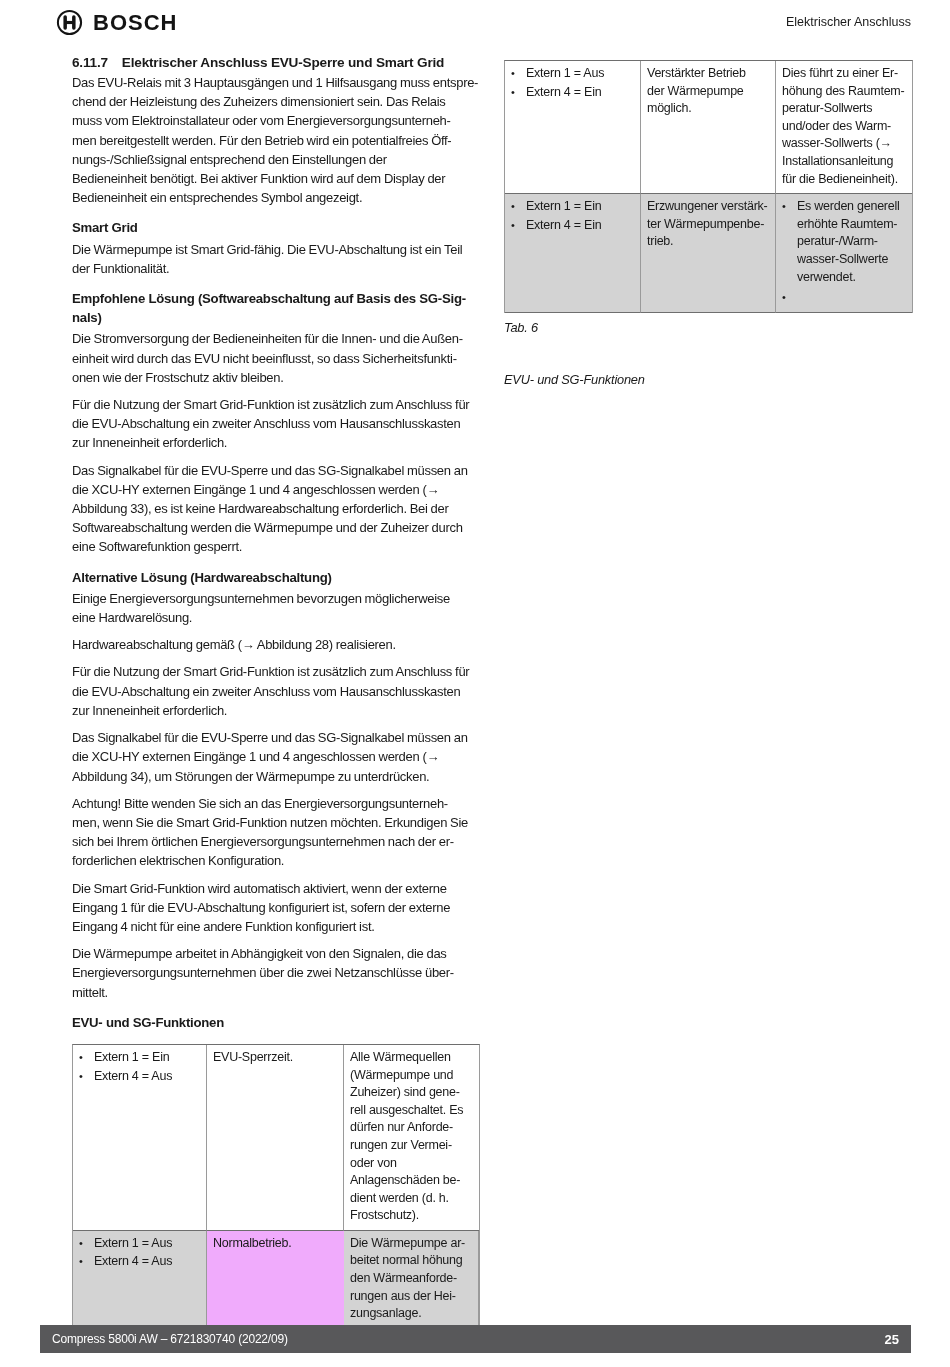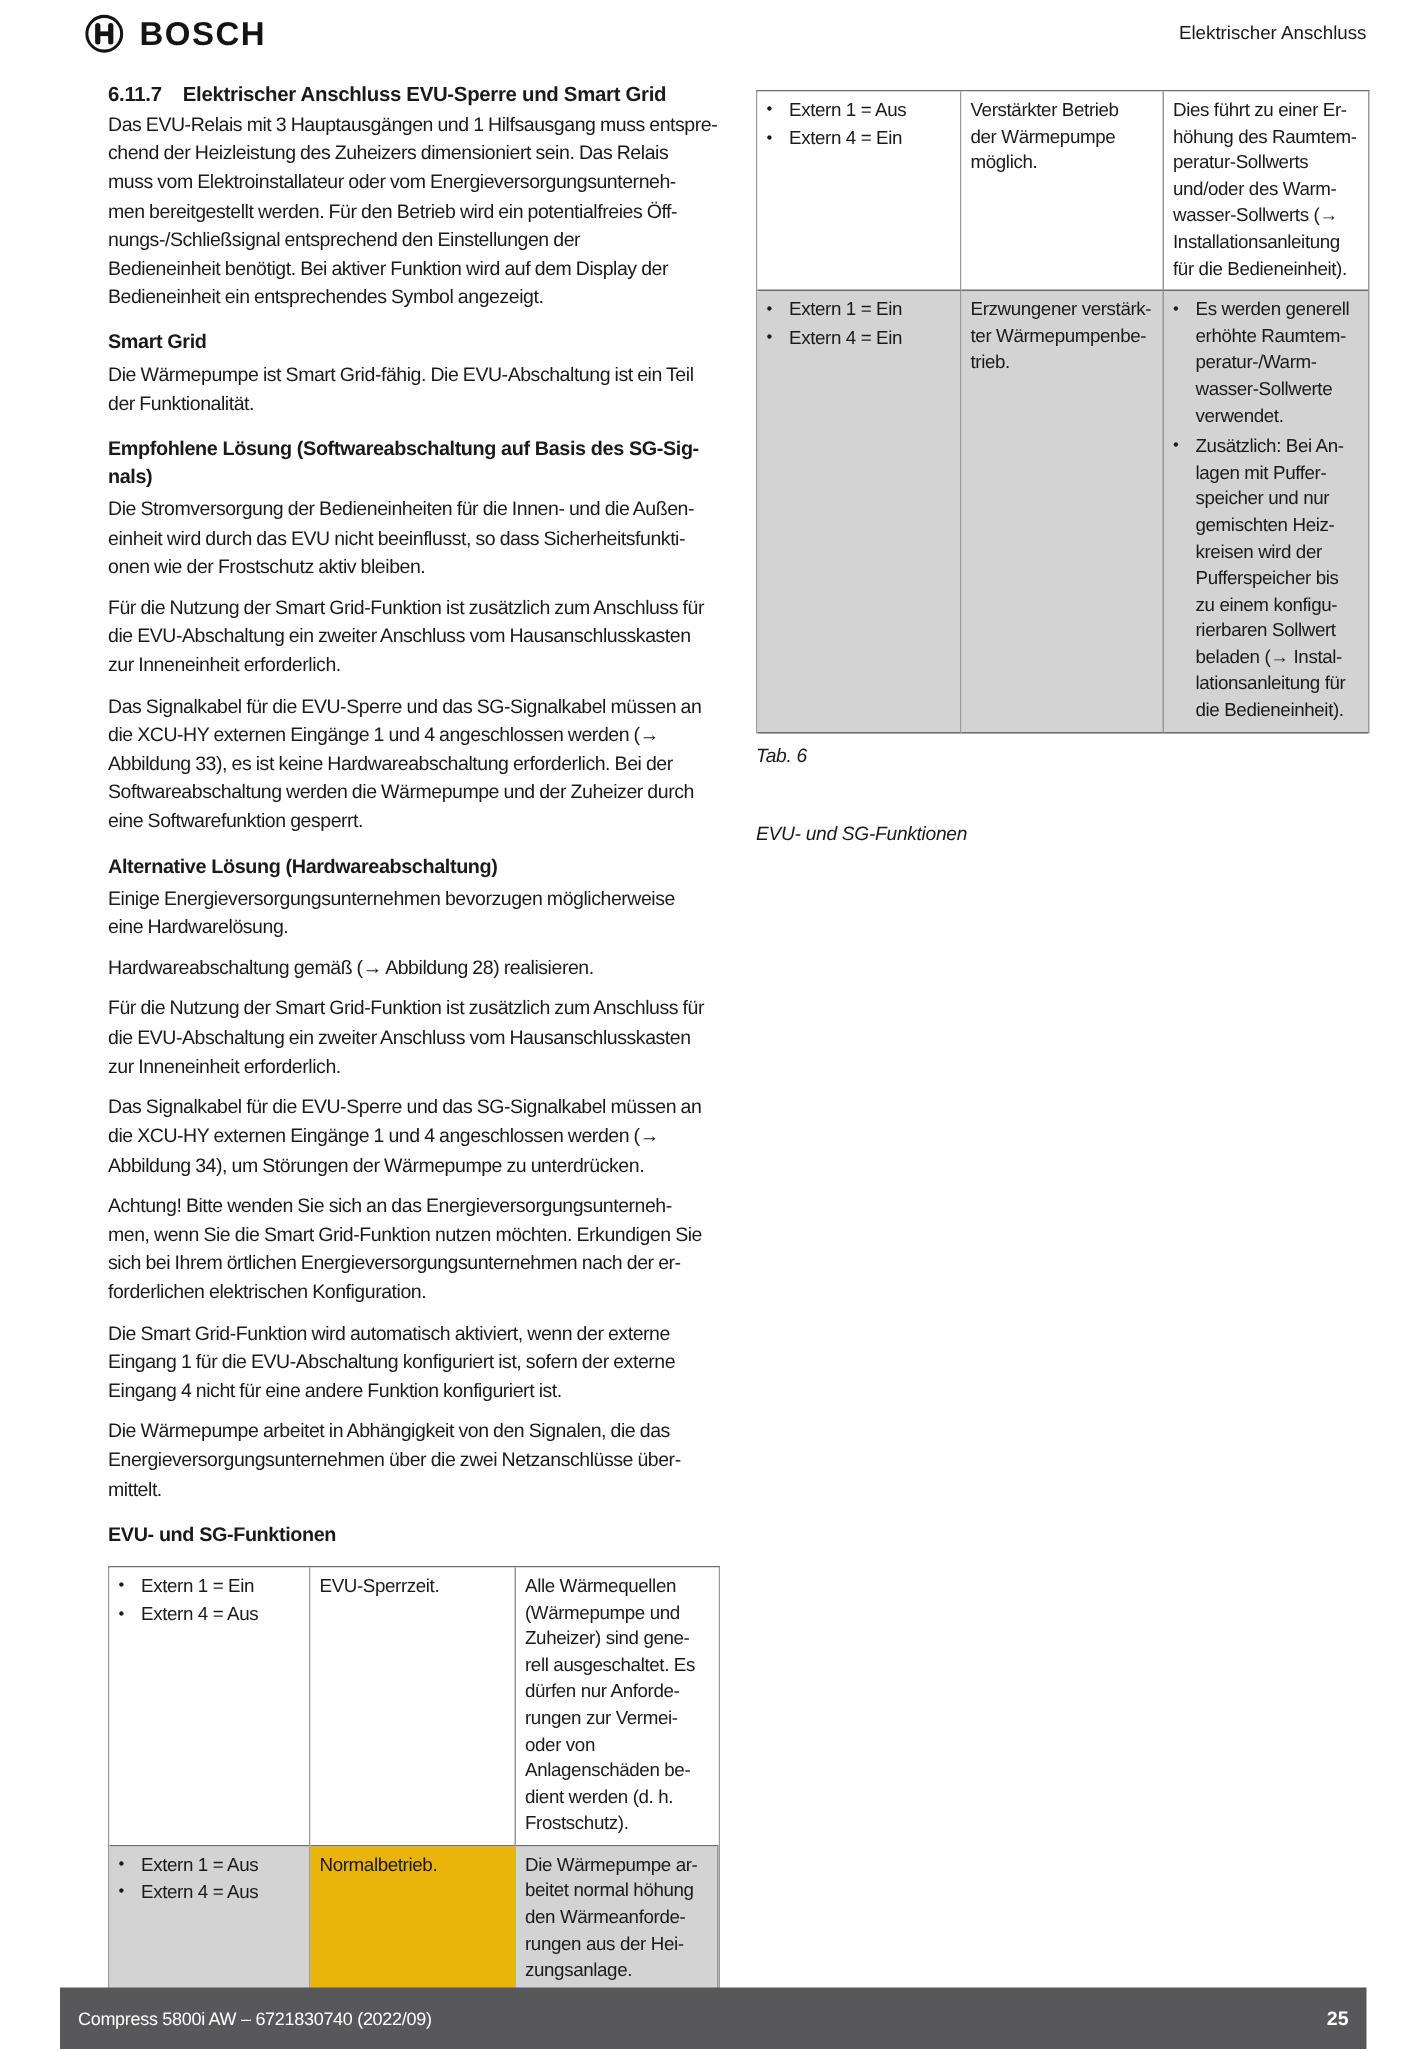--- a/index.html
+++ b/index.html
@@ -45,21 +45,21 @@
   .bitem .bl{width:15px;flex:0 0 15px;font-size:11px;line-height:17.6px;}
   .bitem .bt{flex:1;}
   .bitem-gap + .bitem-gap{margin-top:3px;}
   .tab-caption{
     margin-top:7px;font-size:12.8px;font-style:italic;color:#1a1a1a;
     display:flex;letter-spacing:-0.2px;flex-direction:column;
   }
   .tab-caption .cap-label{width:52px;flex:0 0 52px;}
   
   .footer-bar{
-    position:absolute;left:40px;top:1325px;width:871px;height:41px;
+    position:absolute;left:40px;top:1325px;width:871px;height:28px;
     background:#58585a;color:#ffffff;display:flex;align-items:center;
     justify-content:space-between;padding:0 12px;box-sizing:border-box;
   }
   .footer-bar .doc-id{font-size:12px;letter-spacing:-0.2px;}
   .footer-bar .pg{font-size:13px;font-weight:bold;}
 </style>
 </head>
 <body>
 
 <div class="page">
@@ -146,21 +146,21 @@
 oder von
 Anlagenschäden be-
 dient werden (d. h.
 Frostschutz).</div>
 
       <div style="display:contents" class="row-shaded"></div>
       <div class="cell blist row2s" style="background:#d3d3d3">
         <div class="bitem"><span class="bl">•</span><span class="bt">Extern 1 = Aus</span></div>
         <div class="bitem"><span class="bl">•</span><span class="bt">Extern 4 = Aus</span></div>
       </div>
-      <div class="cell" style="background:#eab308;padding-bottom:28px">Normalbetrieb.</div>
+      <div class="cell" style="background:#f0abfc;padding-bottom:28px">Normalbetrieb.</div>
       <div class="cell" style="background:#d3d3d3;padding-bottom:28px">Die Wärmepumpe ar-
 beitet normal höhung
 den Wärmeanforde-
 rungen aus der Hei-
 zungsanlage.</div>
     </div>
   </div>
 
   <div class="col-right">
     <div class="tbl tbl-right">
@@ -186,31 +186,21 @@
       </div>
       <div class="cell" style="background:#d3d3d3">Erzwungener verstärk-
 ter Wärmepumpenbe-
 trieb.</div>
       <div class="cell blist" style="background:#d3d3d3">
         <div class="bitem bitem-gap"><span class="bl">•</span><span class="bt">Es werden generell
 erhöhte Raumtem-
 peratur-/Warm-
 wasser-Sollwerte
 verwendet.</span></div>
-        <div class="bitem bitem-gap"><span class="bl">•</span><span class="bt">Zusätzlich: Bei An-
-lagen mit Puffer-
-speicher und nur
-gemischten Heiz-
-kreisen wird der
-Pufferspeicher bis
-zu einem konfigu-
-rierbaren Sollwert
-beladen (→ Instal-
-lationsanleitung für
-die Bedieneinheit).</span></div>
+        <div class="bitem bitem-gap"><span class="bl">•</span></div>
       </div>
     </div>
     <div class="tab-caption">
       <span class="cap-label">Tab. 6</span>
       <span>EVU- und SG-Funktionen</span>
     </div>
   </div>
 
   <div class="footer-bar">
     <span class="doc-id">Compress 5800i AW – 6721830740 (2022/09)</span>

